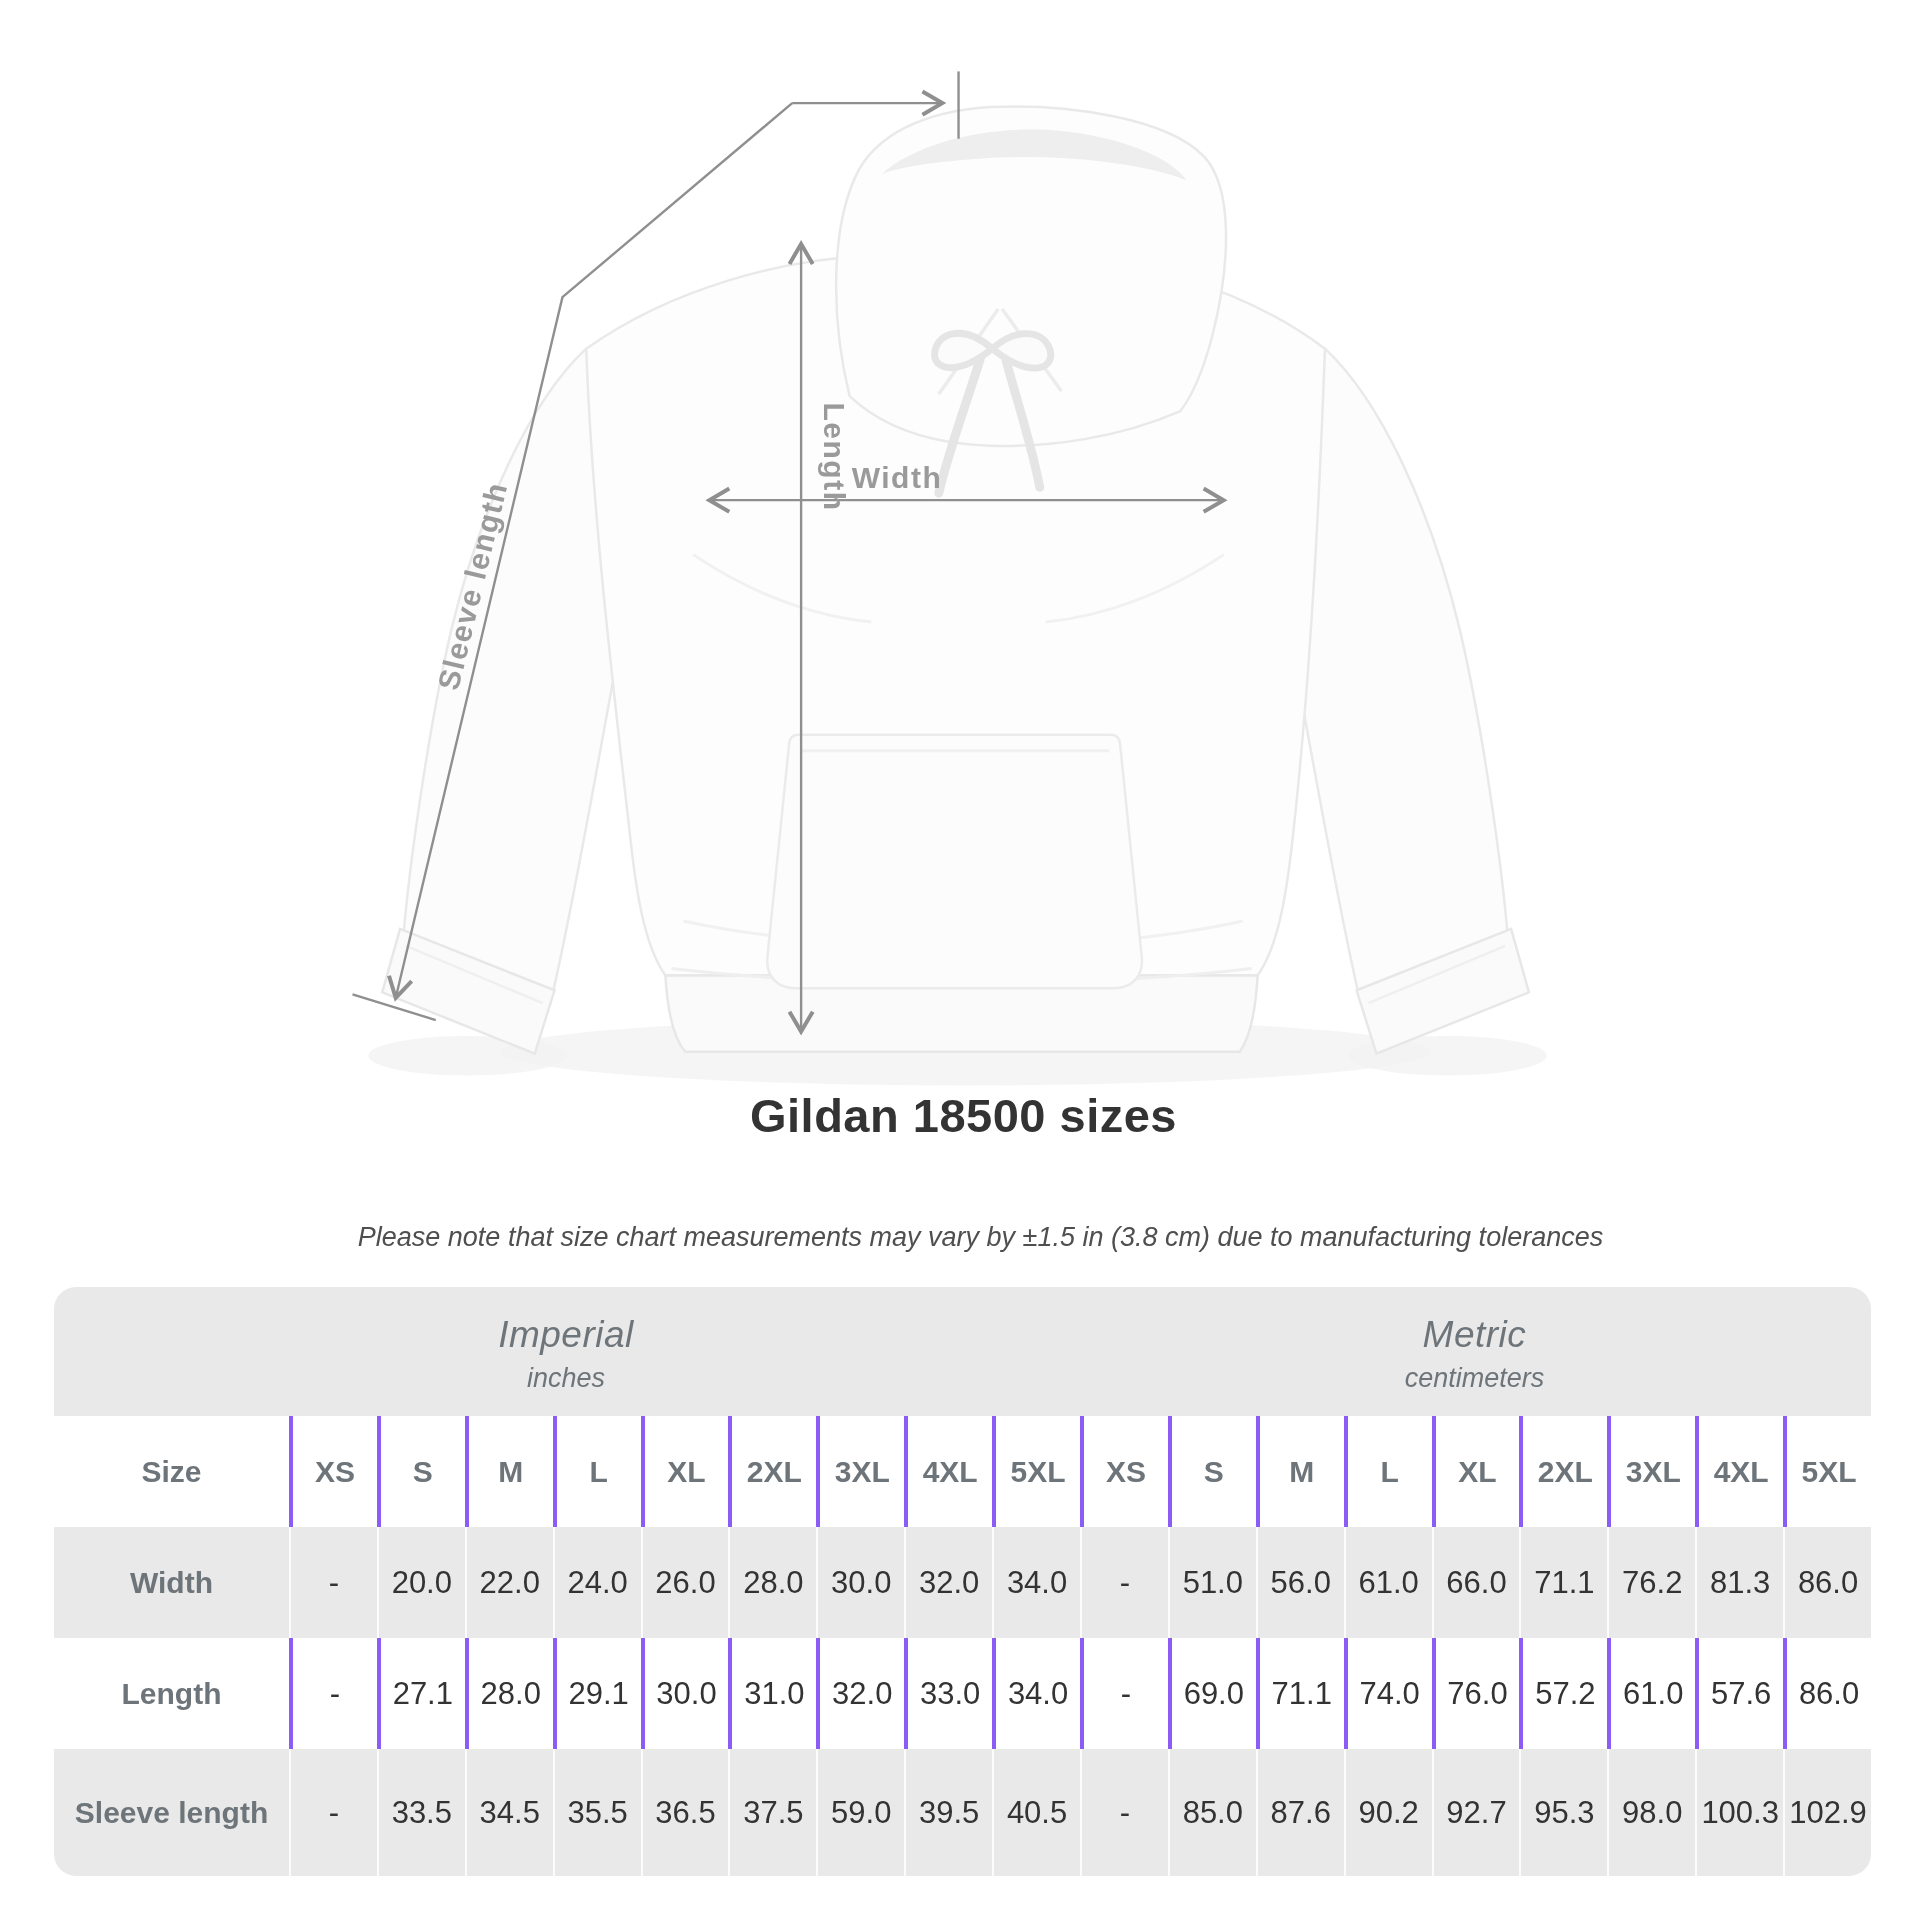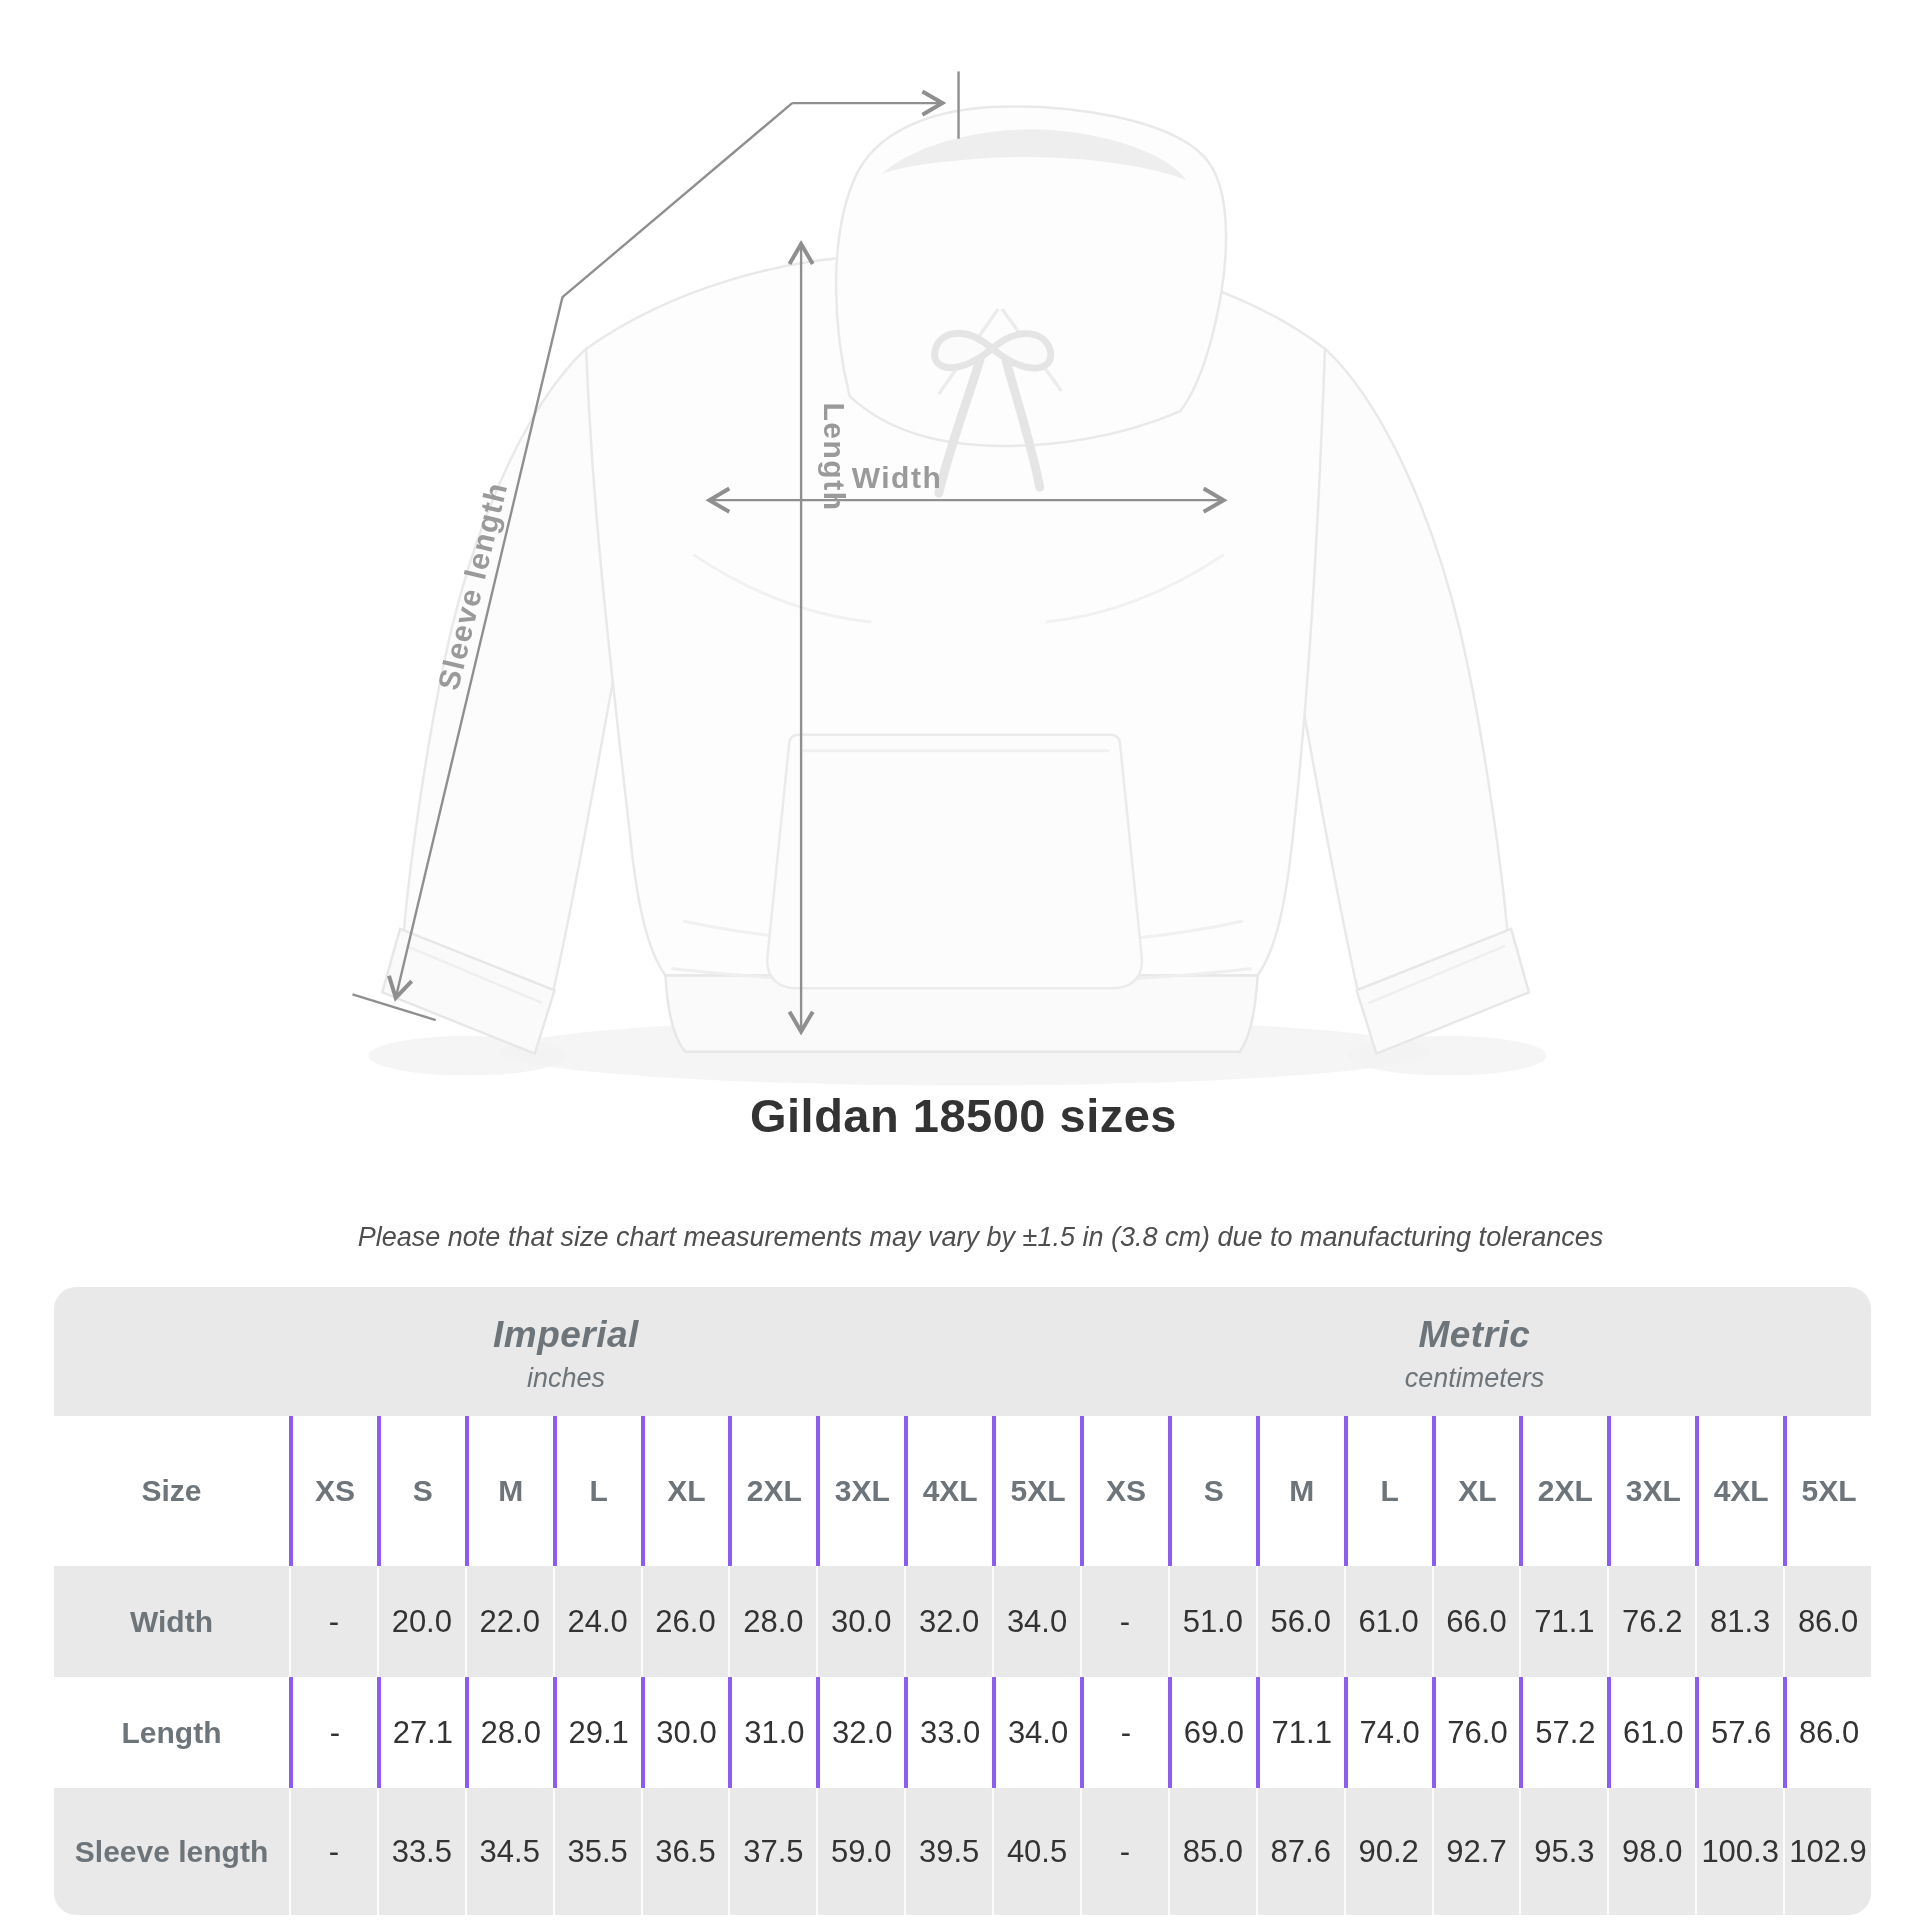--- a/index.html
+++ b/index.html
@@ -26,24 +26,24 @@
     font-size:27px;font-style:italic;color:#4f4f4f;padding-left:17px;
   }
   
   .size-table{
     position:absolute;left:54px;top:1287px;width:1817px;border-radius:22px;overflow:hidden;
   }
   .band{display:flex;height:129px;background:#e9e9e9;}
   .band-group{display:flex;flex-direction:column;align-items:center;justify-content:center;gap:7px;padding-top:4px;}
   .band-group.imperial{width:56.35%;}
   .band-group.metric{width:43.65%;}
-  .group-label{font-size:37px;font-weight:bold;font-style:italic;color:#6e757a;letter-spacing:0.5px;}
+  .group-label{font-size:37px;font-weight:normal;font-style:italic;color:#6e757a;letter-spacing:0.5px;}
   .group-unit{font-size:27px;font-style:italic;color:#6e757a;}
   .trow{display:grid;grid-template-columns:235px repeat(18,1fr);}
-  .header-row{background:#ffffff;height:150px;}
+  .header-row{background:#ffffff;height:111px;}
   .data-row{height:111px;}
   .data-row.gray{background:#e9e9e9;}
   .data-row.white{background:#ffffff;}
   .data-row:last-child{height:127px;}
   .cell{display:flex;align-items:center;justify-content:center;font-size:31px;color:#333333;}
   .cell.corner,.cell.size-head,.cell.rowlabel{font-weight:bold;color:#6e757a;font-size:30px;}
   .header-row .cell + .cell,
   .data-row.white .cell + .cell{border-left:4px solid #8b5cf6;}
   .data-row.gray .cell + .cell{border-left:2px solid rgba(255,255,255,.85);}
   #data-rows{display:contents;}

